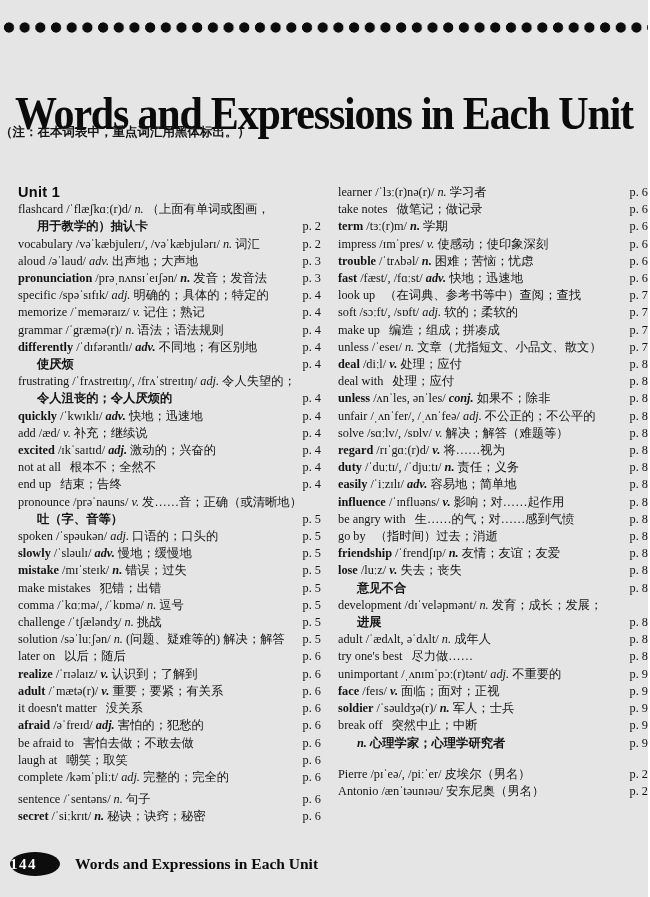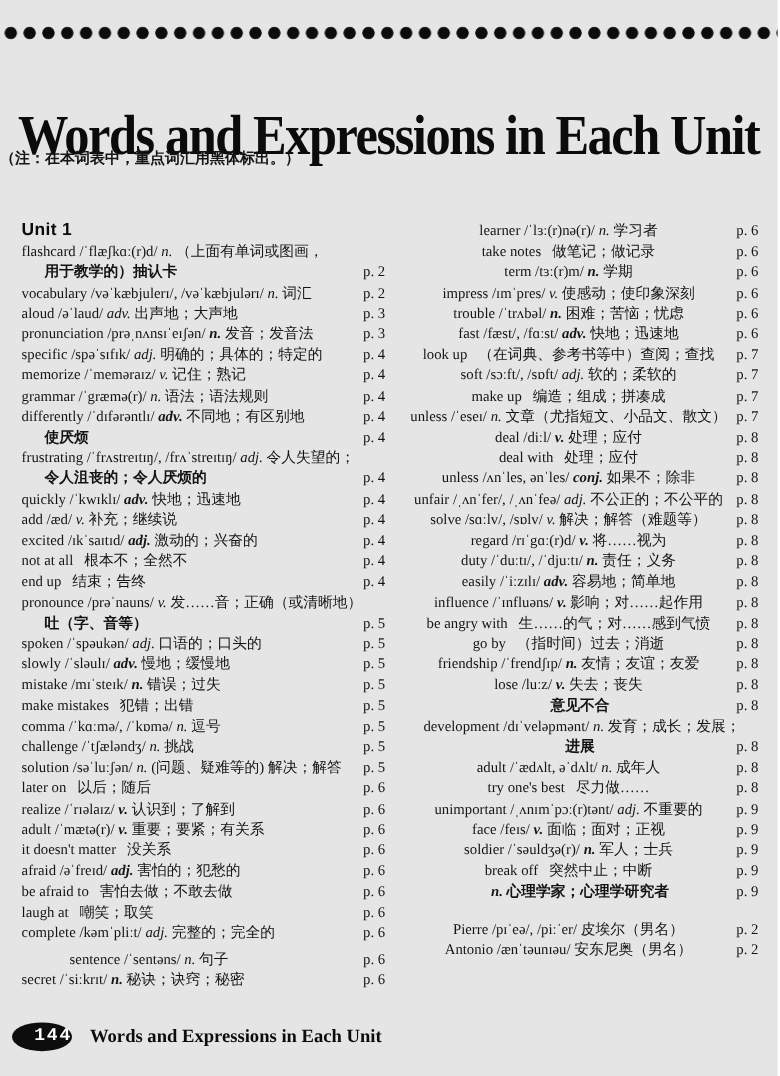--- a/index.html
+++ b/index.html
@@ -25,49 +25,49 @@
   }
 
   .note {
     position:absolute; top:124px; left:0; right:0;
     text-align:left; font-size:12.5px; font-weight:700;
     font-family:Liberation Serif, serif;
     color:#151515;
   }
 
   .cols {
-    position:absolute; top:184px; left:18px; right:16px;
+    position:absolute; top:184px; left:18px; right:0;
     display:flex; gap:17px;
   }
   .col-left { width:303px; flex:0 0 303px; }
-  .col-right { flex:1; min-width:0;text-align:center; }
+  .col-right { flex:1; min-width:0; }
 
   .unit {
     font-family:"Liberation Sans","DejaVu Sans",sans-serif;
     font-weight:700; font-size:14.5px; line-height:17.2px;
     letter-spacing:0.3px; color:#0c0c0c;
   }
 
   .entry { font-size:12.3px; line-height:17.2px; color:#141414; }
   .row { display:flex; align-items:baseline; }
   .txt { flex:1; min-width:0; white-space:nowrap; overflow:hidden; }
   .row.cont .txt { padding-left:19px;font-weight:bold; }
   .pg { margin-left:4px; white-space:nowrap; }
   .word { }
   .word.phrase { margin-right:6px; }
-  .entry.key .word { font-weight:400; }
+  .entry.key .word { font-weight:700; }
   .pos { font-style:italic; }
   .entry.key .pos { font-weight:700; }
 
   .footer { position:absolute; top:852px; left:10px; display:flex; align-items:center; }
   .badge {
     display:inline-block; min-width:50px; height:24px;
     background:#0d0d0d; color:#fff; border-radius:50%;
-    text-align:right; line-height:24px;
-    font-family:Liberation Mono, monospace;
+    text-align:left; line-height:24px;
+    font-family:Liberation Serif, serif;
     font-weight:700; font-size:15px; letter-spacing:1.5px;
   }
   .footer-label {
     margin-left:15px; font-weight:700; font-size:15.5px;
     color:#0c0c0c; font-family:"Liberation Serif","DejaVu Serif",serif;
   }
 </style>
 </head>
 <body>
 
@@ -268,21 +268,21 @@
               <span class="txt"><span class="word phrase">laugh at</span><span class="meaning"> 嘲笑；取笑</span></span>
               <span class="pg">p. 6</span>
             </div>
           </div>
           <div class="entry">
             <div class="row">
               <span class="txt"><span class="word">complete</span><span class="phon"> /kəmˈpliːt/</span><span class="pos"> adj.</span><span class="meaning"> 完整的；完全的</span></span>
               <span class="pg">p. 6</span>
             </div>
           </div>
-          <div class="entry" style="margin-top: 5px; margin-left: 40px;">
+          <div class="entry" style="margin-top: 5px;">
             <div class="row">
               <span class="txt"><span class="word">sentence</span><span class="phon"> /ˈsentəns/</span><span class="pos"> n.</span><span class="meaning"> 句子</span></span>
               <span class="pg">p. 6</span>
             </div>
           </div>
           <div class="entry key">
             <div class="row">
               <span class="txt"><span class="word">secret</span><span class="phon"> /ˈsiːkrɪt/</span><span class="pos"> n.</span><span class="meaning"> 秘诀；诀窍；秘密</span></span>
               <span class="pg">p. 6</span>
             </div>

